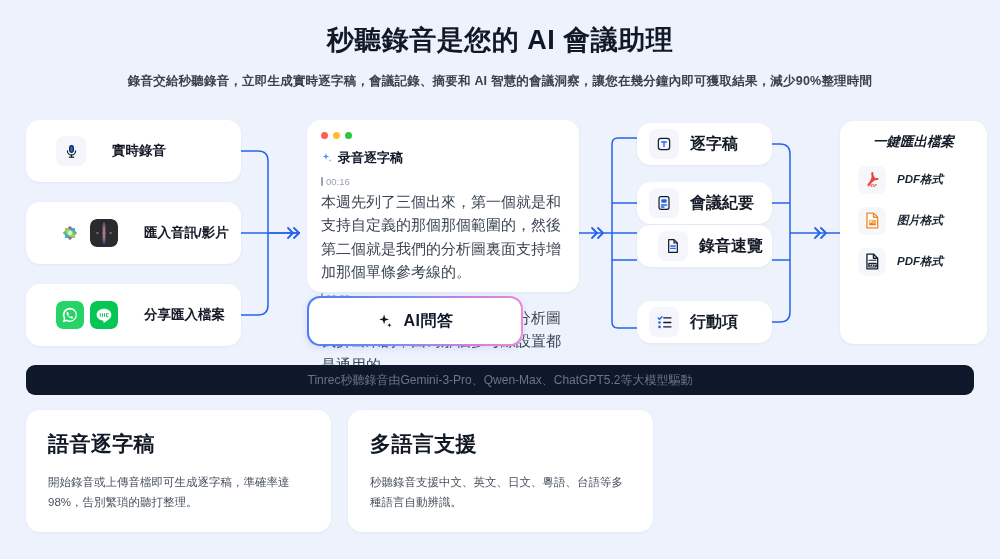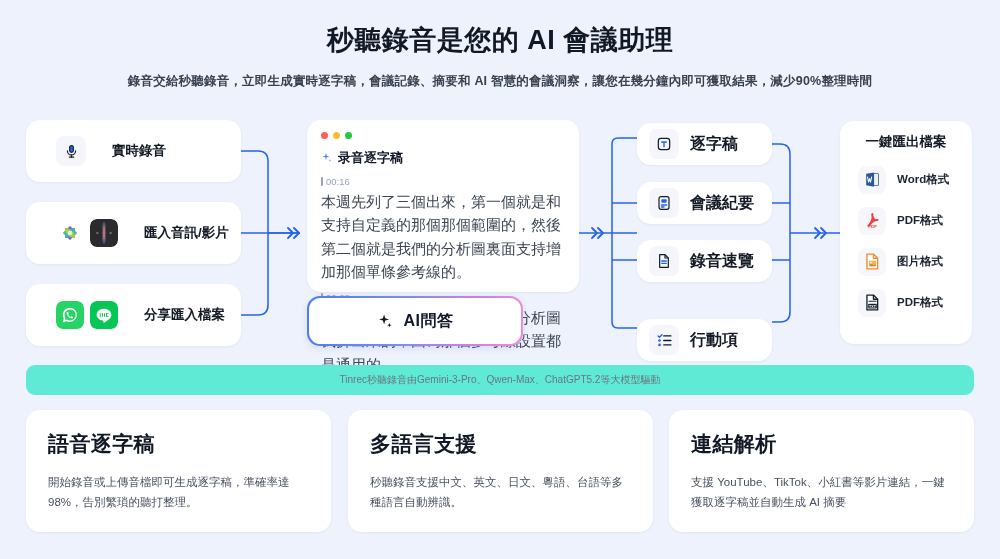--- a/index.html
+++ b/index.html
@@ -71,36 +71,36 @@
     display: flex; align-items: center; justify-content: center; gap: 10px;
   }
   #aibtn .t { font-size: 16px; font-weight: 700; color: #10182a; letter-spacing: .5px; }
 
   
   .ocard { width: 135px; height: 42px; left: 637px; display: flex; align-items: center; }
   .ocard .ico-tile { margin-left: 12px; }
   .ocard .lbl { font-size: 16px; font-weight: 700; margin-left: 11px; color: #141b27; }
   #oc1 { top: 123px; }
   #oc2 { top: 182px; }
-  #oc3 { top: 240px; }
-  #oc4 { top: 319px; }
-
-  
-  #excard { left: 840px; top: 121px; width: 132px; height: 223px; padding: 12px 0 0 0; }
+  #oc3 { top: 225px; justify-content: center; }
+  #oc4 { top: 301px; }
+
+  
+  #excard { left: 840px; top: 121px; width: 147px; height: 223px; padding: 12px 0 0 0; font-style: italic; }
   #excard .ttl { text-align: center; font-size: 13.5px; font-weight: 700; color: #141b27; margin-bottom: 8px; }
   .exrow { display: flex; align-items: center; height: 41px; padding-left: 18px; }
   .exrow .lbl { font-size: 11.5px; font-weight: 600; margin-left: 11px; color: #1d2533; }
   .exrow .ico-tile { background: #f6f7fb; width: 28px; height: 28px; }
 
   
   #modelbar {
     position: absolute; left: 26px; top: 365px; width: 948px; height: 30px;
-    background: #5eead4; border-radius: 9px;
+    background: #0f172a; border-radius: 9px;
     display: flex; align-items: center; justify-content: center;
-    font-size: 10px; color: #6c7486;
+    font-size: 12px; color: #6c7486;
   }
 
   
   .fcard { top: 410px; width: 305px; height: 122px; padding: 20px 22px 0 22px; }
   #f1 { left: 26px; } #f2 { left: 348px; } #f3 { left: 669px; }
   .fcard h3 { font-size: 21px; font-weight: 700; color: #111826; margin-bottom: 14px; letter-spacing: .4px; }
   .fcard p { font-size: 11.5px; line-height: 1.75; color: #48505f; }
 </style>
 </head>
 <body>
@@ -283,31 +283,20 @@
         <circle cx="5" cy="18.2" r="1.9" fill="#2563eb"></circle>
         <path d="M11 5.5h10M11 12h10M11 18.2h10" stroke="#12192b" stroke-width="2" stroke-linecap="round"></path>
       </svg>
     </span>
     <span class="lbl">行動項</span>
   </div>
 
   <div class="card" id="excard">
     <div class="ttl">一鍵匯出檔案</div>
 
-    <div class="exrow">
-      <span class="ico-tile">
-        <svg width="19" height="19" viewBox="0 0 24 24">
-          <path d="M4 4.6 L14 3 v18 L4 19.4 Z" fill="#2b579a"></path>
-          <rect x="13" y="4" width="7" height="16" rx="1.2" fill="#2b579a"></rect>
-          <rect x="14" y="5" width="5" height="14" fill="#fff" opacity=".92"></rect>
-          <path d="M5.6 8.4 l1.4 7 1.3-4.6 1.2 4.6 1.5-7" fill="none" stroke="#fff" stroke-width="1.3" stroke-linejoin="round"></path>
-        </svg>
-      </span>
-      <span class="lbl">Word格式</span>
-    </div>
 
     <div class="exrow">
       <span class="ico-tile">
         <svg width="19" height="19" viewBox="0 0 24 24">
           <path d="M12 2.5c-1.6 0-1.9 2-1.3 4.2.8 3 -2 8.8 -4.4 10.6 -1.6 1.2 -1 2.6 .5 2.3 2.6-.5 4.4-4.6 7.3-6 2.3-1.1 5.4-.6 5.7-2.2.2-1.3-2.4-1.6-4.4-1-1.4-1.6-2.3-4-2.3-5.8 0-1.3-.4-2.1-1.1-2.1z" fill="#e8453c"></path>
           <text x="12" y="21.4" font-size="5.4" font-family="Liberation Sans, sans-serif" font-weight="bold" fill="#e8453c" text-anchor="middle">PDF</text>
         </svg>
       </span>
       <span class="lbl">PDF格式</span>
     </div>
@@ -344,18 +333,14 @@
   </div>
 
   <div class="card fcard" id="f1">
     <h3>語音逐字稿</h3>
     <p>開始錄音或上傳音檔即可生成逐字稿，準確率達 98%，告別繁瑣的聽打整理。</p>
   </div>
   <div class="card fcard" id="f2">
     <h3>多語言支援</h3>
     <p>秒聽錄音支援中文、英文、日文、粵語、台語等多種語言自動辨識。</p>
   </div>
-  <div class="card fcard" id="f3">
-    <h3>連結解析</h3>
-    <p>支援 YouTube、TikTok、小紅書等影片連結，一鍵獲取逐字稿並自動生成 AI 摘要</p>
-  </div>
 
 </div>
 
 </body></html>

